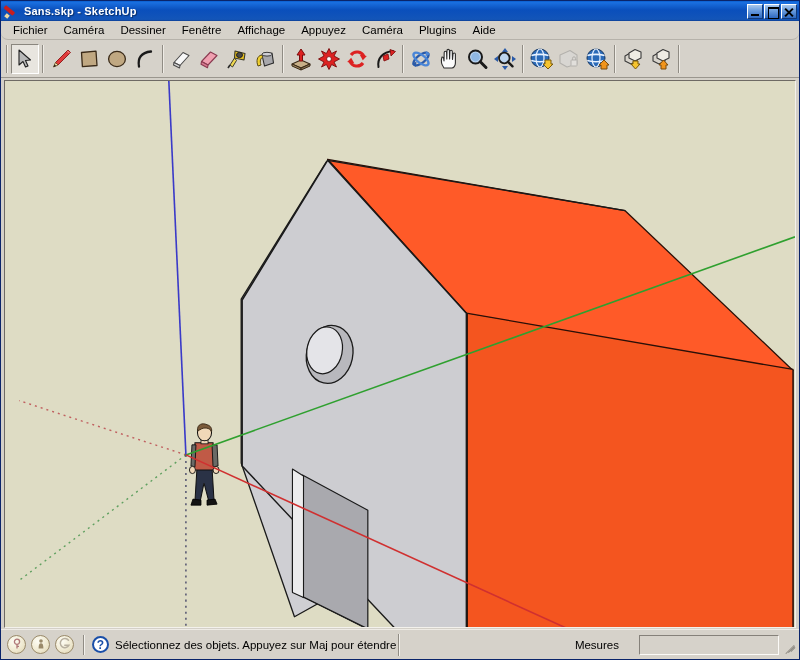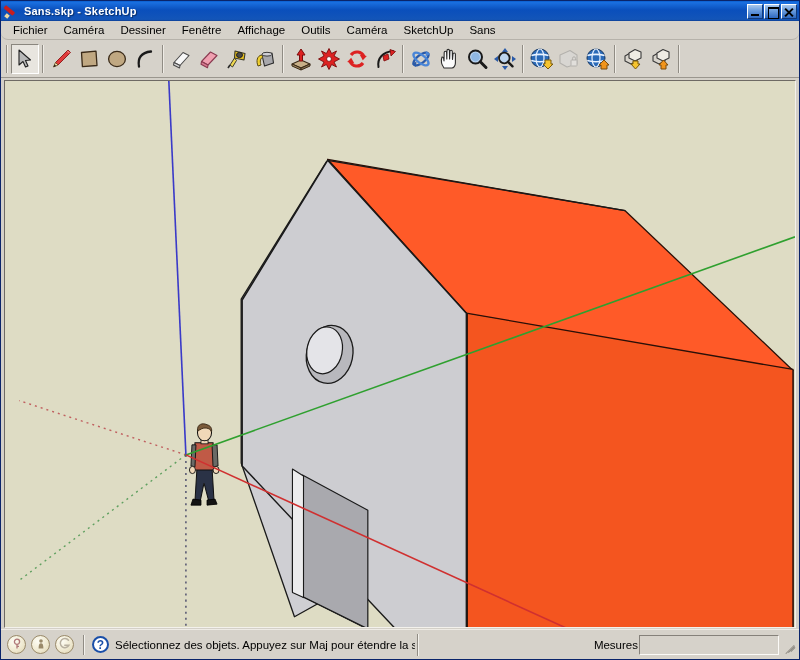--- a/index.html
+++ b/index.html
@@ -209,21 +209,21 @@
     width: 2px; height: 22px;
     border-left: 1px solid #908c84;
     border-right: 1px solid #f3f1ec;
     margin: 0 0 0 2px;
     flex: none;
   }
   #measures-label {
     font-size: 11.5px;
     color: #000;
     margin-left: 175px;
-    margin-right: 1px;
+    margin-right: 20px;
     white-space: nowrap;
     flex: none;
   }
   #measures-box {
     width: 140px; height: 20px;
     background: #d6d2ca;
     border: 1px solid #85817a;
     border-right-color: #fbfaf7;
     border-bottom-color: #fbfaf7;
     flex: none;
@@ -256,24 +256,24 @@
     <div class="win-btn max"></div>
     <div class="win-btn close"></div>
   </div>
 
   <div id="menu-bar">
     <div class="menu-item">Fichier</div>
     <div class="menu-item">Caméra</div>
     <div class="menu-item">Dessiner</div>
     <div class="menu-item">Fenêtre</div>
     <div class="menu-item">Affichage</div>
-    <div class="menu-item">Outils</div>
+    <div class="menu-item">Appuyez</div>
     <div class="menu-item">Caméra</div>
-    <div class="menu-item">SketchUp</div>
-    <div class="menu-item">Sans</div>
+    <div class="menu-item">Plugins</div>
+    <div class="menu-item">Aide</div>
   </div>
 
   <div id="toolbar">
 
     <div class="tool-sep"></div>
 
     <div class="tool-btn active">
       <span>
         <svg width="18" height="20" viewBox="0 0 18 20">
           <path d="M3 1 L3 16 L7 12.5 L9.5 18 L12 17 L9.5 11.5 L14.5 11 Z" fill="#b8b8b8" stroke="#202020" stroke-width="1.1" stroke-linejoin="round"></path>

